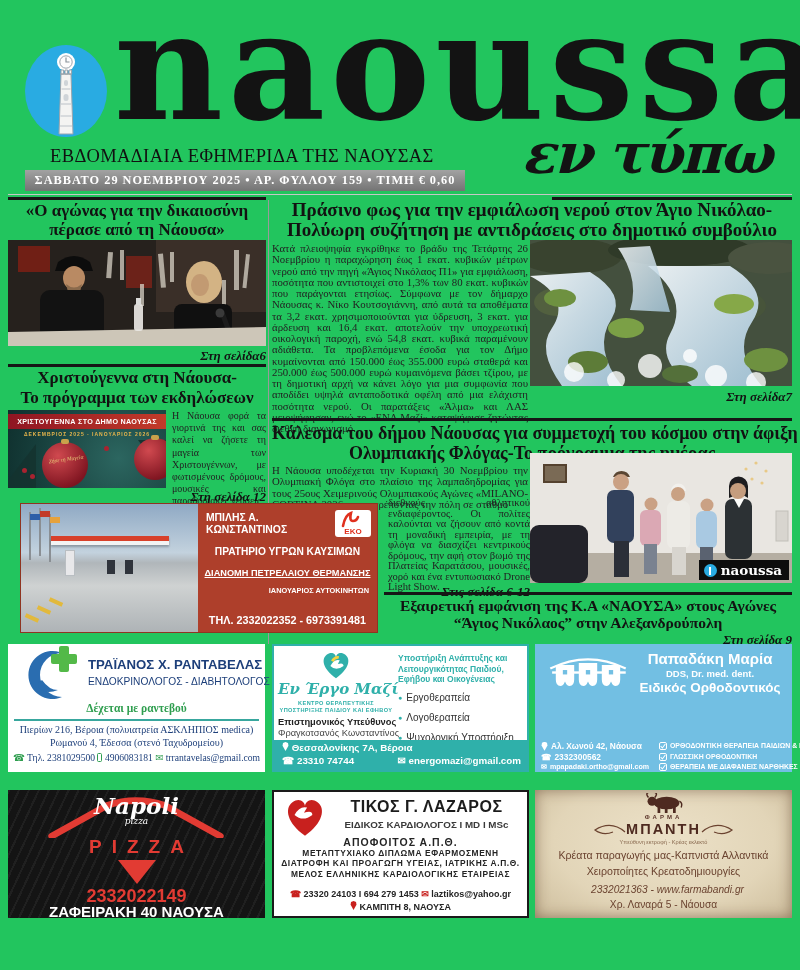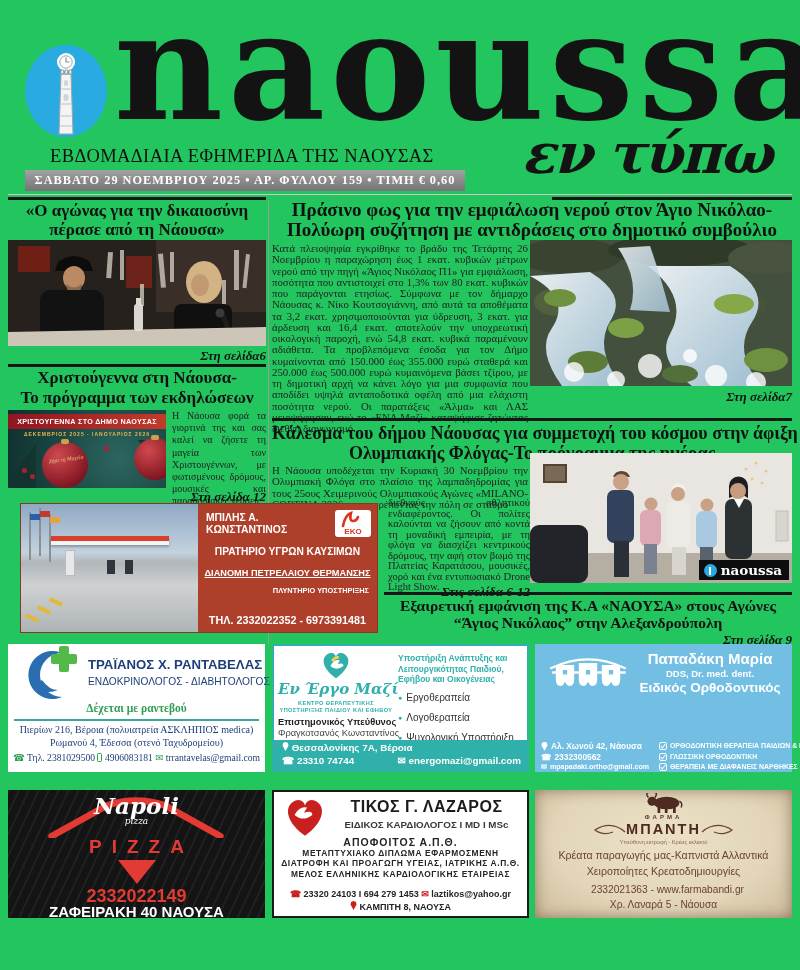--- a/index.html
+++ b/index.html
@@ -144,21 +144,21 @@
   .tik .ad3 { position:absolute; left:2px; right:2px; bottom:4px; text-align:center; font-size:9px; white-space:nowrap; }
 
   
   .mpa { background:radial-gradient(ellipse at 50% 40%, #ece1c8 0%, #e2d5b8 60%, #cdbd9c 100%);
          box-shadow:inset 0 0 14px rgba(90,60,40,.55); color:#6b4330; text-align:center; }
   .mpa .farma { position:absolute; left:0; right:0; top:24px; font-size:6px; letter-spacing:3px; font-weight:bold; color:#5a342a; }
   .mpa .brand { position:absolute; left:0; right:0; top:31px; font-size:14.5px; letter-spacing:2px; font-weight:bold; color:#4e2a20; }
   .mpa .tag { position:absolute; left:0; right:0; top:49px; font-size:5.6px; color:#8a6a50; }
   .mpa .l1 { position:absolute; left:0; right:0; top:59px; font-size:10.6px; }
   .mpa .l2 { position:absolute; left:0; right:0; top:75px; font-size:10.6px; }
-  .mpa .ct { position:absolute; left:8px; right:0; top:94px; font-size:10.2px; }
+  .mpa .ct { position:absolute; left:8px; right:0; top:94px; font-size:10.2px;font-style:italic; }
   .mpa .ad4 { position:absolute; left:0; right:0; top:109px; font-size:10.2px; }
 
   
   .i-phone::before { content:"☎"; }
   .i-mail::before  { content:"✉"; }
   .green { color:#2f9e4f; } .red { color:#c8201e; }
   .mob { display:inline-block; width:5px; height:9px; border:1.2px solid #2f9e4f; border-radius:1.5px; vertical-align:-1px; }
   .pin { display:inline-block; width:7px; height:9px; background:#fff;
          clip-path:polygon(50% 100%, 8% 42%, 14% 12%, 50% 0%, 86% 12%, 92% 42%); }
   .pin.redpin { background:#c8201e; }
@@ -351,21 +351,21 @@
     </div>
     <div class="eko-panel">
       <div class="eko-owner">ΜΠΙΛΗΣ Α. ΚΩΝΣΤΑΝΤΙΝΟΣ</div>
       <svg class="abs" style="right:6px; top:6px;" width="36" height="27" viewBox="0 0 36 27">
         <rect width="36" height="27" rx="3" fill="#fff"></rect>
         <path d="M8 16 q2 -11 8 -13 q-2 8 2 8 q3.5 0 5 -4" stroke="#e0301e" stroke-width="2.6" fill="none" stroke-linecap="round"></path>
         <text x="18" y="24" text-anchor="middle" font-family="Liberation Sans, sans-serif" font-size="8" font-weight="bold" fill="#e0301e">EKO</text>
       </svg>
       <div class="eko-l1">ΠΡΑΤΗΡΙΟ ΥΓΡΩΝ ΚΑΥΣΙΜΩΝ</div>
       <div class="eko-l2">ΔΙΑΝΟΜΗ ΠΕΤΡΕΛΑΙΟΥ ΘΕΡΜΑΝΣΗΣ</div>
-      <div class="eko-l3">ΠΛΥΝΤΗΡΙΟ ΥΠΟΣΤΗΡΙΞΗΣ</div>
+      <div class="eko-l3">ΙΑΝΟΥΑΡΙΟΣ ΑΥΤΟΚΙΝΗΤΩΝ</div>
       <div class="eko-l5">ΤΗΛ. 2332022352 - 6973391481</div>
     </div>
   </div>
 
   <div class="abs rule3" style="left:384px; top:592px; width:408px;"></div>
   <div class="abs" style="left:384px; top:597px; width:408px;">
     <div class="hl" style="font-size:15.5px; line-height:17px;">Εξαιρετική εμφάνιση της Κ.Α «ΝΑΟΥΣΑ» στους Αγώνες</div>
     <div class="hl" style="font-size:15.5px; line-height:17px;">“Άγιος Νικόλαος” στην Αλεξανδρούπολη</div>
   </div>
   <div class="abs cap" style="left:384px; top:632px; width:408px;">Στη σελίδα 9</div>

